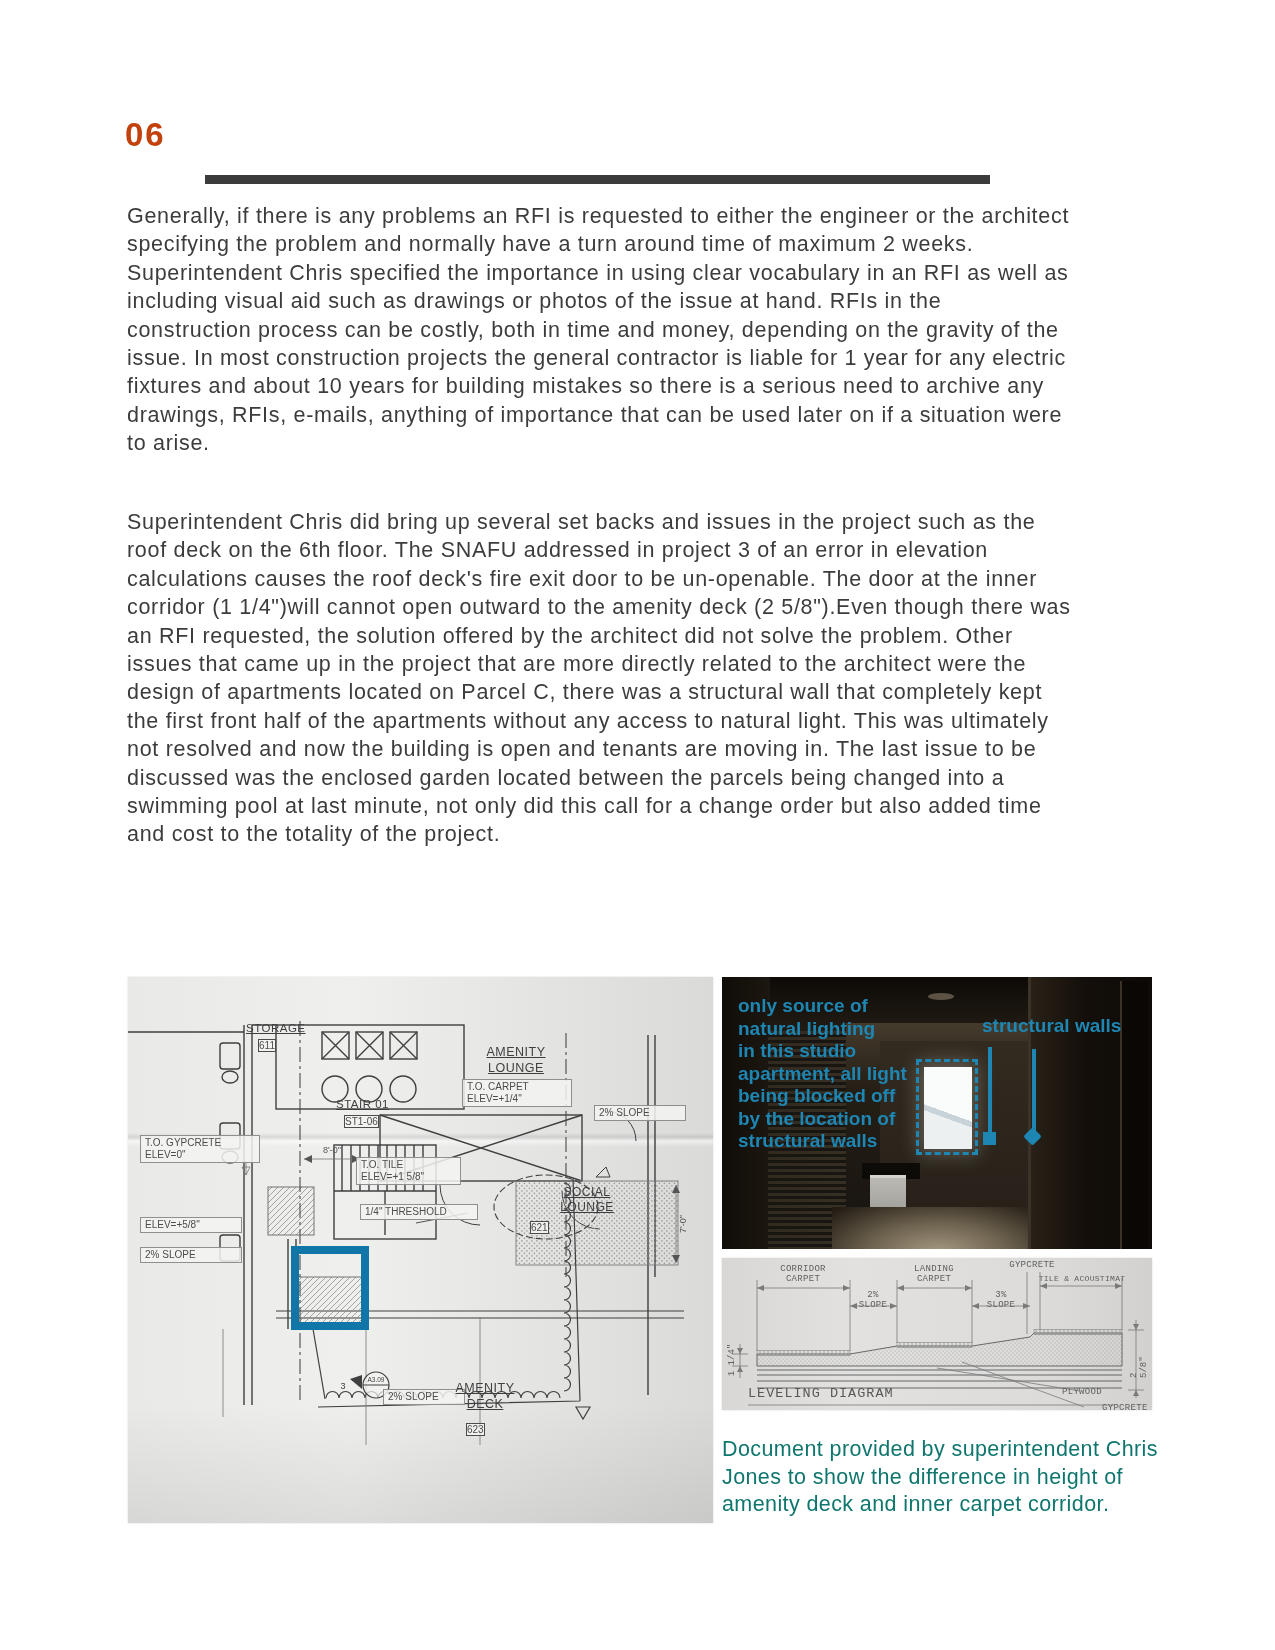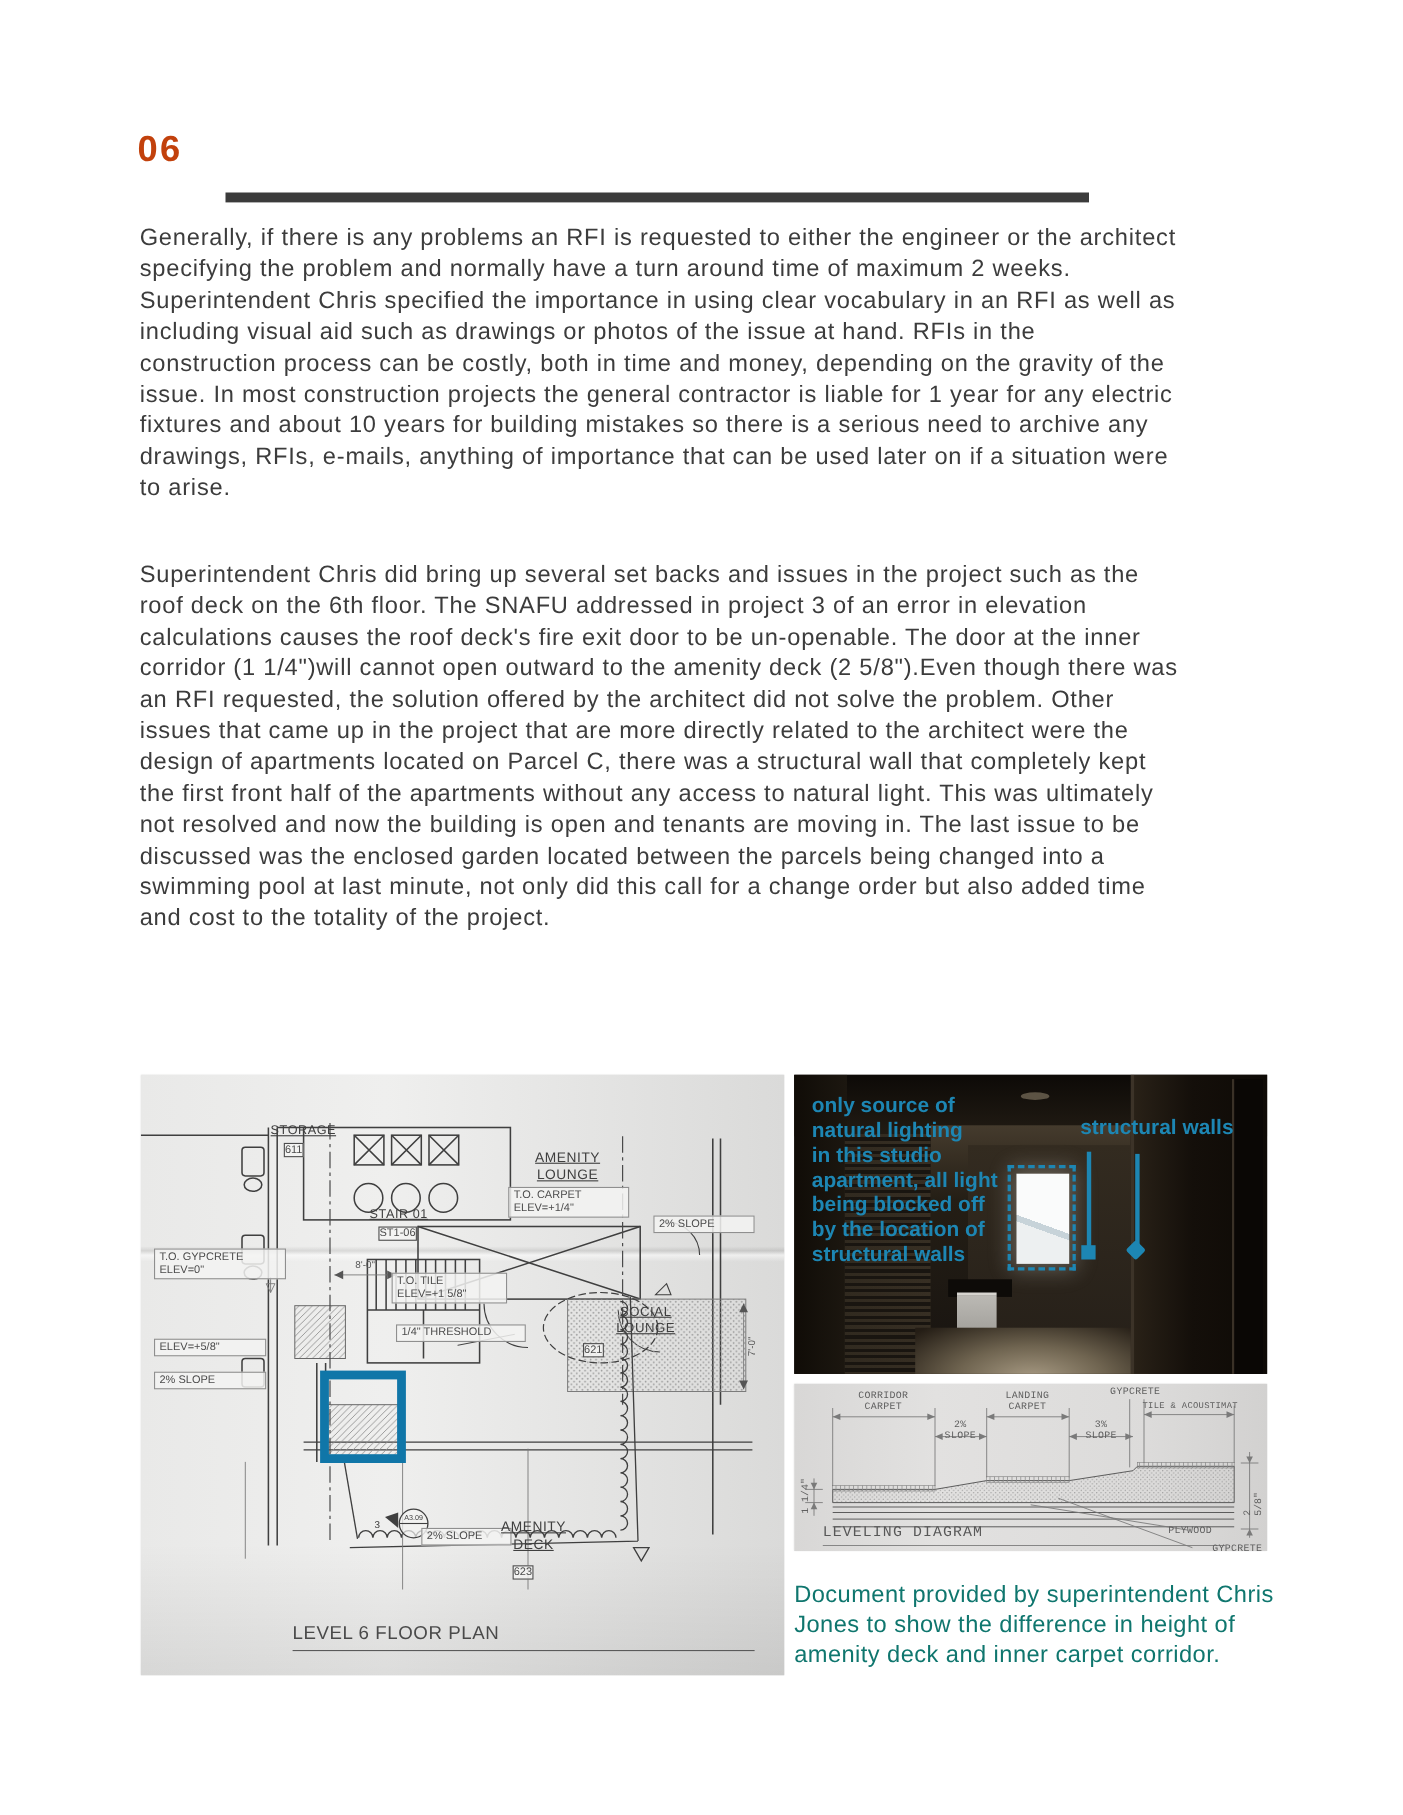--- a/index.html
+++ b/index.html
@@ -231,21 +231,20 @@
     <div class="fp-label" style="left:12px; top:240px; width:92px;">ELEV=+5/8"</div>
     <div class="fp-label" style="left:12px; top:270px; width:92px;">2% SLOPE</div>
     <div class="fp-label" style="left:232px; top:227px; width:108px;">1/4" THRESHOLD</div>
     <div class="fp-head" style="left:388px; top:208px; width:62px; font-size:12px;padding-left:40px;">SOCIAL
 LOUNGE</div>
     <div class="fp-tag" style="left:402px; top:244px;">621</div>
     <div class="fp-label" style="left:255px; top:412px; width:72px;">2% SLOPE</div>
     <div class="fp-head" style="left:322px; top:404px; width:70px; font-size:12.5px;">AMENITY
 DECK</div>
     <div class="fp-tag" style="left:338px; top:446px;">623</div>
-    <div class="fp-title">LEVEL 6 FLOOR PLAN</div>
 
     <div class="blue-box"></div>
   </div>
 
   <div class="abs photo">
     <div class="ph ph-ceiling"></div>
     <div class="ph ph-leftwall"></div>
     <div class="ph ph-corridor"></div>
     <div class="ph ph-farwall"></div>
     <div class="ph ph-window"></div>

